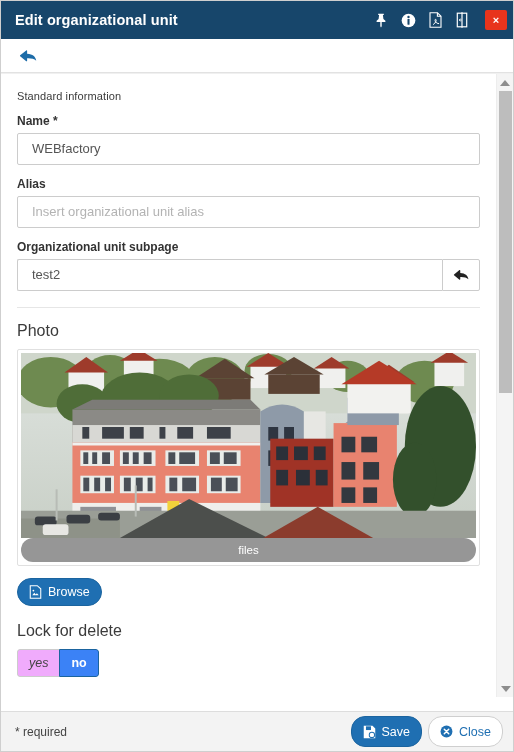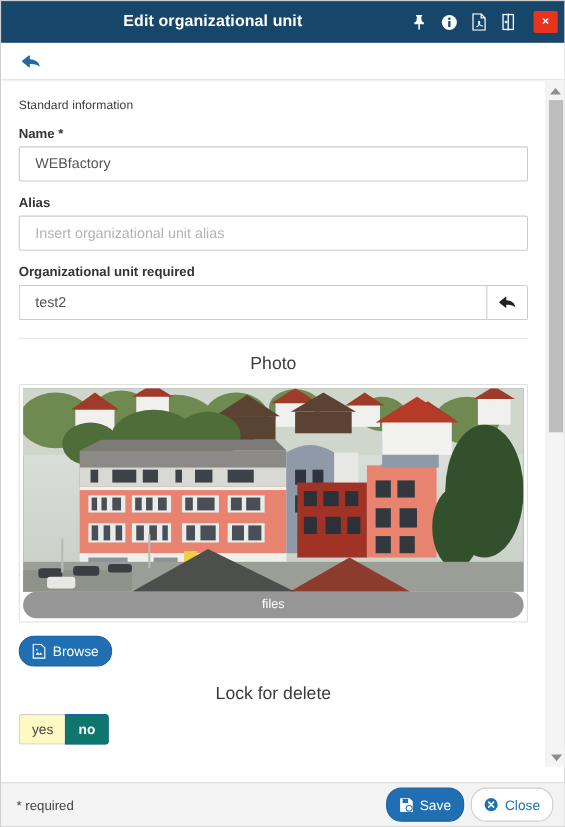--- a/index.html
+++ b/index.html
@@ -20,21 +20,21 @@
   
   .titlebar {
     height: 38px; flex: 0 0 38px;
     background: #17466b;
     display: flex; align-items: center;
     padding: 0 6px 0 14px;
     color: #ffffff;
   }
   .titlebar .title {
     font-size: 14.5px; font-weight: bold; letter-spacing: .1px;
-    flex: 1 1 auto; white-space: nowrap; text-align: center;
+    flex: 1 1 auto; white-space: nowrap;
   }
   .tb-icons { display: flex; align-items: center; gap: 9px; }
   .tb-ic {
     width: 18px; height: 18px;
     display: flex; align-items: center; justify-content: center;
     color: #ffffff; cursor: pointer;
   }
   .tb-ic svg { display: block; }
   .tb-close {
     width: 22px; height: 20px; margin-left: 5px;
@@ -126,32 +126,31 @@
     padding: 0 11px; font-size: 12.5px; cursor: pointer;
     border: 1px solid transparent; white-space: nowrap;
   }
   .btn-primary { background: #1f6fb2; color: #ffffff; border-color: #1b649f; }
   .btn-default { background: #ffffff; color: #333333; border-color: #cccccc; }
   .btn svg { display: block; }
 
   h3.section2 {
     font-size: 16px; font-weight: normal; color: #3b3b3b;
     margin: 16px 0 9px 0;
-    text-align: center;
   }
   .toggle { display: inline-flex; border-radius: 3px; overflow: hidden; }
   .tg {
     min-width: 36px; height: 28px; padding: 0 11px;
     display: flex; align-items: center; justify-content: center;
     font-size: 12.5px; cursor: pointer;
     border: 1px solid #cccccc;
   }
-  .tg.off { background: #fef9c3; color: #444444; border-right: none;
-            border-top-left-radius: 3px; border-bottom-left-radius: 3px; }
-  .tg.on  { background: #0f766e; color: #ffffff; border-color: #1b649f;
+  .tg.off { background: #f0abfc; color: #444444; border-right: none;
+            border-top-left-radius: 3px; border-bottom-left-radius: 3px; font-style: italic; }
+  .tg.on  { background: #3b82f6; color: #ffffff; border-color: #1b649f;
             border-top-right-radius: 3px; border-bottom-right-radius: 3px;
             font-weight: bold; }
 
   
   .scrollbar {
     width: 17px; flex: 0 0 17px;
     background: #f4f4f4; border-left: 1px solid #ededed;
     display: flex; flex-direction: column; align-items: center;
     position: relative;
   }
@@ -239,21 +238,21 @@
         <label class="fl">Name *</label>
         <div class="inp">WEBfactory</div>
       </div>
 
       <div class="field">
         <label class="fl">Alias</label>
         <div class="inp ph">Insert organizational unit alias</div>
       </div>
 
       <div class="field">
-        <label class="fl">Organizational unit required</label>
+        <label class="fl">Organizational unit subpage</label>
         <div class="inp-group">
           <div class="inp">test2</div>
           <div class="grp-btn">
             <svg width="17" height="14" viewBox="0 0 20 16" fill="currentColor">
               <path d="M7.6 2.1 1.2 7.3c-0.3 0.25-0.3 0.7 0 0.95l6.4 5.2c0.38 0.3 0.95 0.04 0.95-0.47v-2.6c4.3-0.15 7.3 0.6 9.6 2.6 -0.7-4.4-3.6-6.9-9.6-7.3V2.58c0-0.51-0.57-0.78-0.95-0.48z"></path>
             </svg>
           </div>
         </div>
       </div>
 

